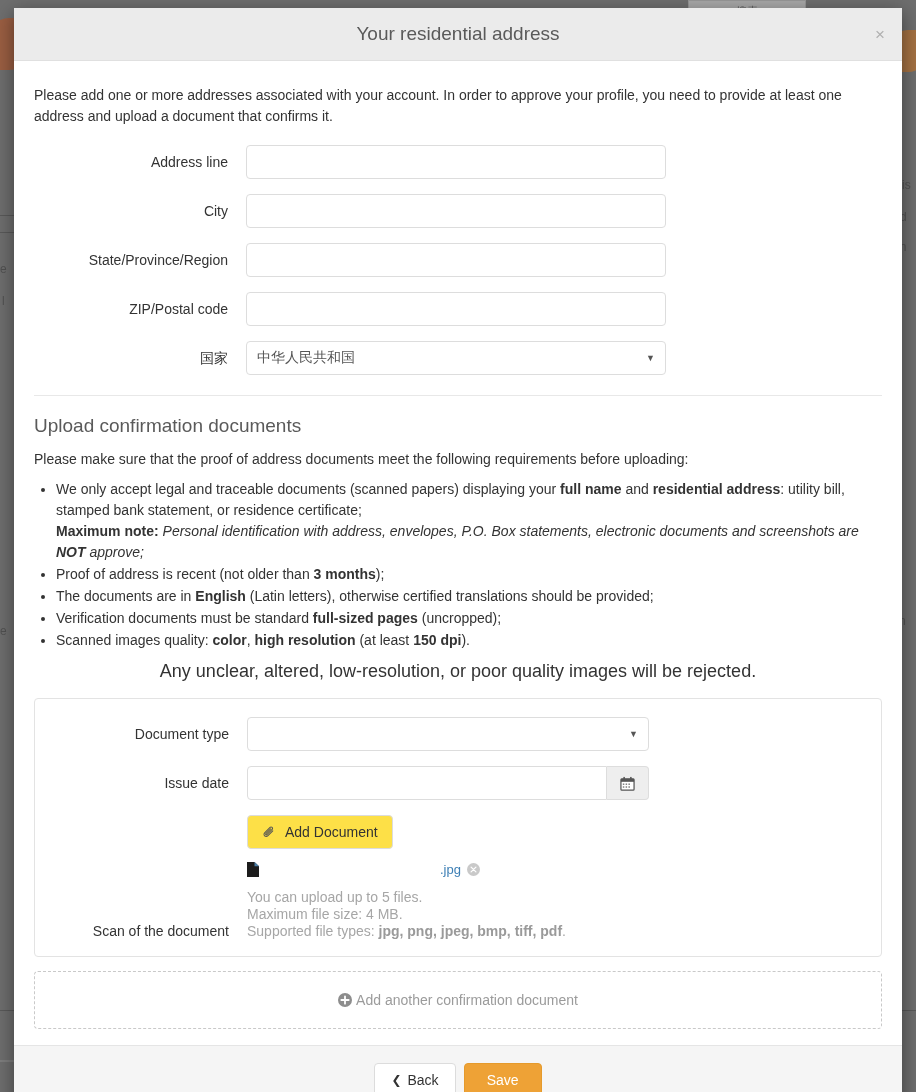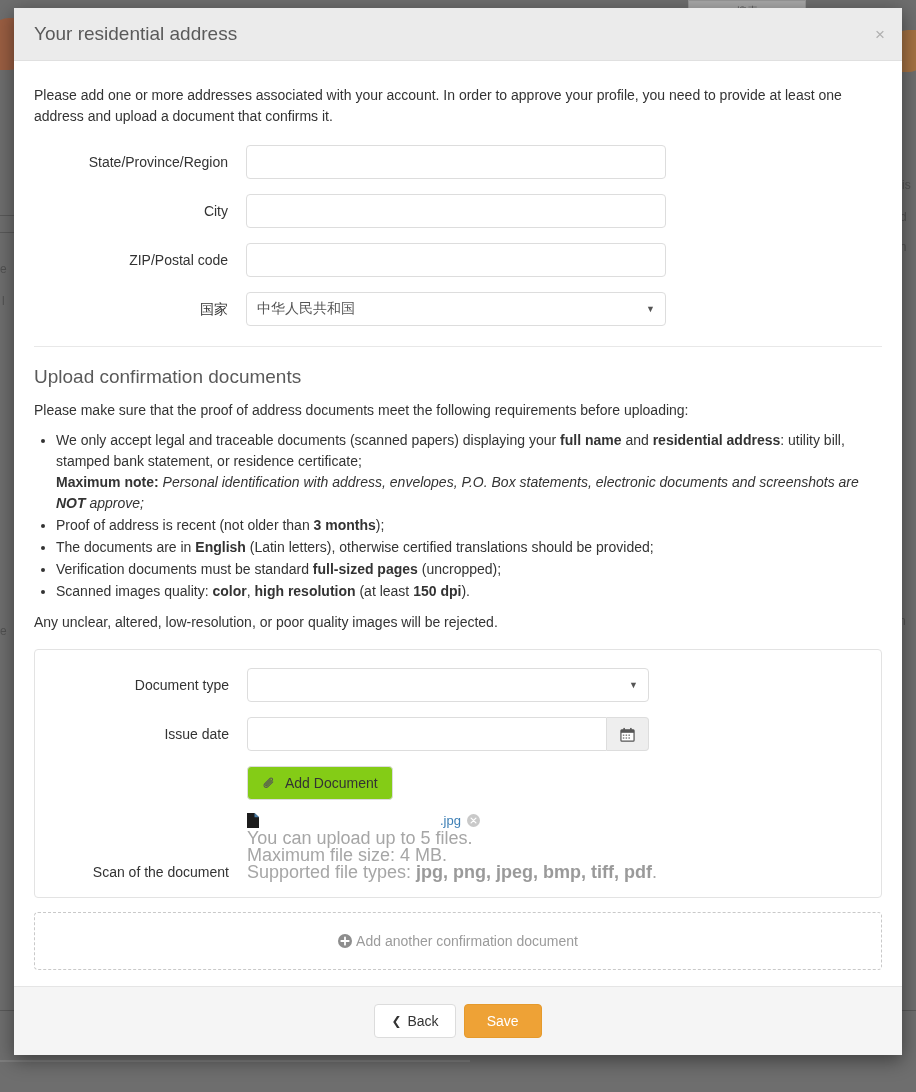--- a/index.html
+++ b/index.html
@@ -92,20 +92,21 @@
     position: relative;
     height: 53px;
     box-sizing: border-box;
   }
   .modal-title {
     font-size: 19px;
     font-weight: normal;
     color: #5a5a5a;
     line-height: 24px;
     margin: 0;
+    text-align: center;
   }
   .close-btn {
     position: absolute;
     right: 17px;
     top: 18px;
     font-size: 17px;
     line-height: 17px;
     color: #b0b0b0;
     cursor: pointer;
     background: none;
@@ -195,23 +196,24 @@
   }
   ul.reqs li {
     font-size: 14px;
     line-height: 21px;
     margin-bottom: 1px;
   }
   .note-label { font-weight: bold; }
   .note-text  { font-style: italic; }
   .note-text b { font-style: italic; }
   .closing {
-    font-size: 14px;
+    font-size: 18px;
     line-height: 21px;
     margin: 10px 0 16px 0;
+    text-align: center;
   }
 
   
   .doc-panel {
     border: 1px solid #e3e3e3;
     border-radius: 4px;
     padding: 18px 20px 16px 20px;
     margin-bottom: 14px;
     background: #fff;
   }
@@ -249,21 +251,21 @@
   }
   .upload-row .form-label { padding-top: 8px; }
   .btn-add-doc {
     display: inline-flex;
     align-items: center;
     gap: 8px;
     height: 34px;
     padding: 4px 14px;
     border: 1px solid #dcdcdc;
     border-radius: 4px;
-    background: #84cc16;
+    background: #fde047;
     font-size: 14px;
     color: #333;
     cursor: pointer;
     font-family: "Liberation Sans", sans-serif;
   }
   .file-row {
     display: flex;
     align-items: center;
     margin-top: 10px;
     height: 20px;
@@ -279,22 +281,23 @@
     color: #3d7fb5;
     font-size: 13px;
     cursor: pointer;
   }
   .file-remove {
     margin-left: 6px;
     cursor: pointer;
     line-height: 0;
   }
   .help-text {
+    margin-top: 10px;
     color: #a6a6a6;
-    font-size: 18px;
+    font-size: 14px;
     line-height: 17px;
   }
   .help-text b { color: #9a9a9a; }
 
   .add-another {
     border: 1px dashed #c9c9c9;
     border-radius: 4px;
     height: 56px;
     display: flex;
     align-items: center;
@@ -366,28 +369,32 @@
     <h2 class="modal-title">Your residential address</h2>
     <button class="close-btn">×</button>
   </div>
 
   <div class="modal-body">
 
     <p class="intro">Please add one or more addresses associated with your account. In order to approve your profile, you need to provide at least one address and upload a document that confirms it.</p>
 
     <div>
 
+      <div class="form-row">
+        <div class="form-label">Address line</div>
+        <input class="form-control" type="text" value="" style="">
+      </div>
+
+      <div class="form-row">
+        <div class="form-label">City</div>
+        <input class="form-control" type="text" value="" style="">
+      </div>
 
       <div class="form-row">
         <div class="form-label">State/Province/Region</div>
-        <input class="form-control" type="text" value="" style="">
-      </div>
-
-      <div class="form-row">
-        <div class="form-label">City</div>
         <input class="form-control" type="text" value="" style="">
       </div>
 
       <div class="form-row">
         <div class="form-label">ZIP/Postal code</div>
         <input class="form-control" type="text" value="" style="">
       </div>
 
       <div class="form-row">
         <div class="form-label">国家</div>

